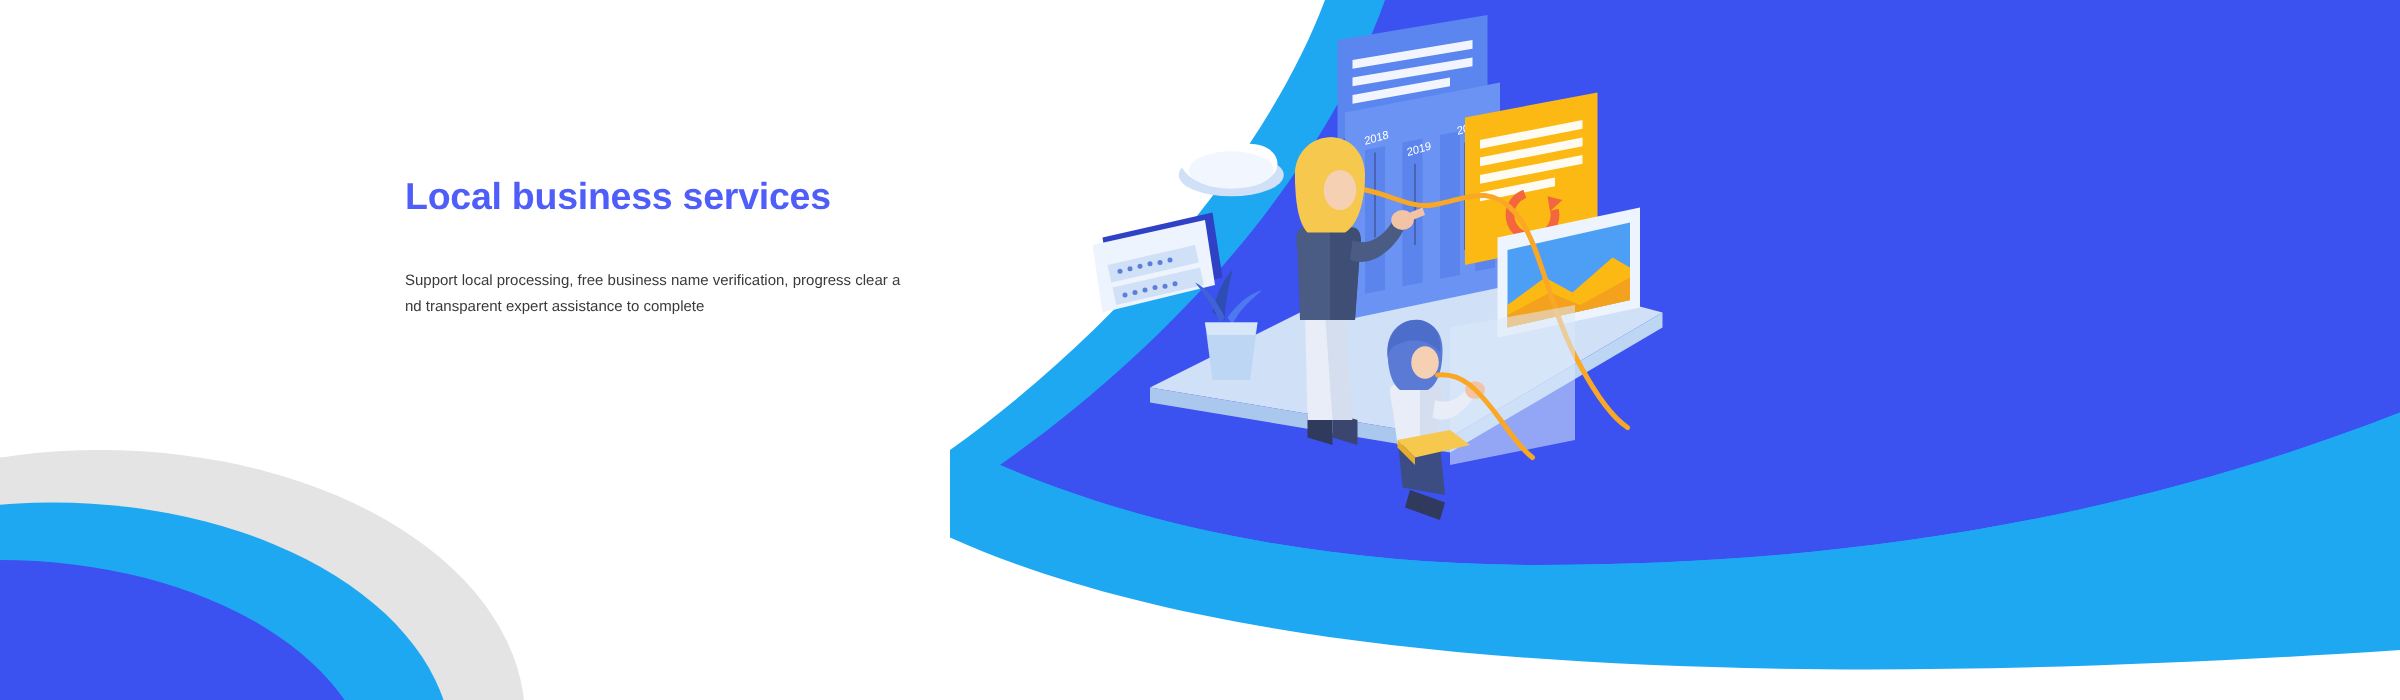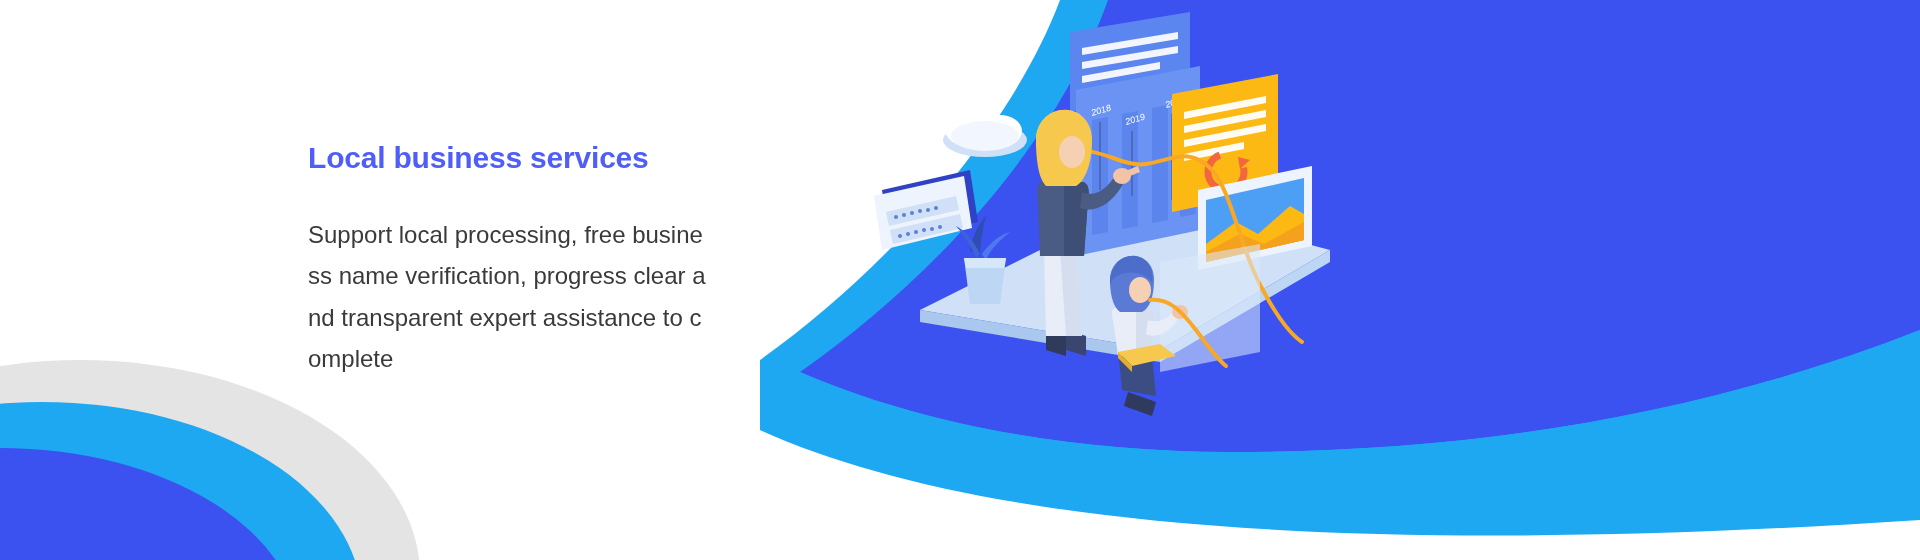--- a/index.html
+++ b/index.html
@@ -16,27 +16,27 @@
   .arc{position:absolute;border-radius:50%;}
   .arc-grey{left:0;top:0;width:680px;height:430px;background:#e4e4e4;}
   .arc-cyan{left:-18px;top:42px;width:640px;height:400px;background:#1fa8f2;}
   .arc-indigo{left:-40px;top:88px;width:600px;height:370px;background:#3b52f0;}
 
   
   .wave-wrap{position:absolute;right:0;top:0;width:1160px;height:560px;overflow:hidden;}
   .wave-svg{position:absolute;right:0;top:0;}
 
   
-  .copy{position:absolute;left:308px;top:140px;width:400px;}
+  .copy{position:absolute;left:324px;top:140px;width:400px;}
   .title{
     font-size:30px;font-weight:bold;color:#4f5df9;
     letter-spacing:-0.2px;margin:0 0 38px 0;line-height:1.2;white-space:nowrap;
   }
   .desc{
-    font-size:24px;color:#3a3a3a;line-height:1.72;margin:0;width:398px;
+    font-size:12px;color:#3a3a3a;line-height:1.72;margin:0;width:398px;
     word-break:break-all;
   }
 
   
   .illus{position:absolute;left:860px;top:0;width:560px;height:460px;}
   .illus svg{display:block;}
 </style>
 </head>
 <body>
 

